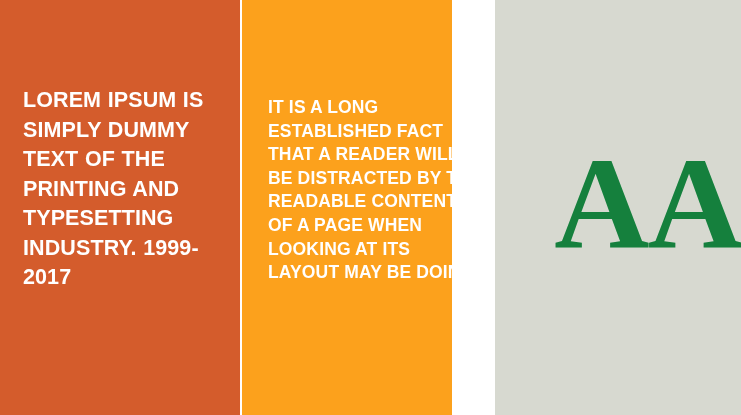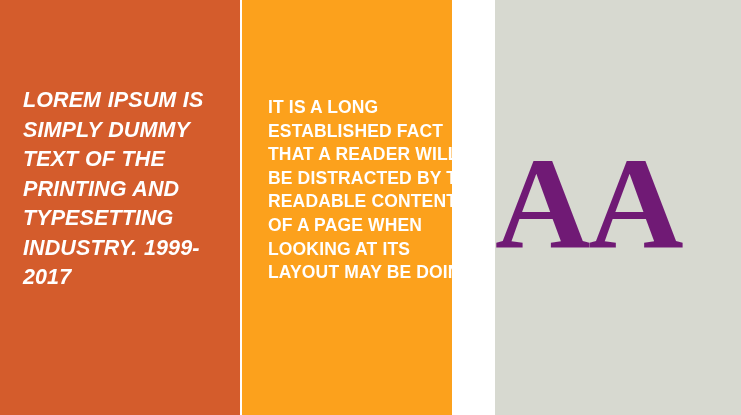--- a/index.html
+++ b/index.html
@@ -44,21 +44,20 @@
     width: 205px;
     margin: 0;
     color: #ffffff;
     font-family: "Liberation Sans", sans-serif;
     font-weight: bold;
     font-size: 21.5px;
     line-height: 29.5px;
     letter-spacing: 0.1px;
     text-transform: uppercase;
     word-spacing: 0.5px;
-    font-style: italic;
   }
 
   
   #panel-secondary {
     left: 242px;
     width: 210px;
     background: #FCA11C;
   }
   #panel-secondary .panel-text {
     position: absolute;
@@ -80,22 +79,22 @@
     left: 495px;
     width: 246px;
     background: #D7D9D0;
   }
   #panel-sample .sample-glyphs {
     position: absolute;
     left: 0;
     right: 0;
     top: 143px;
     margin: 0;
-    text-align: left;
-    color: #701a75;
+    text-align: right;
+    color: #15803d;
     font-family: "Liberation Serif", "DejaVu Serif", serif;
     font-weight: bold;
     font-size: 132px;
     line-height: 122px;
     letter-spacing: -2px;
     white-space: nowrap;
   }
 </style>
 </head>
 <body>

